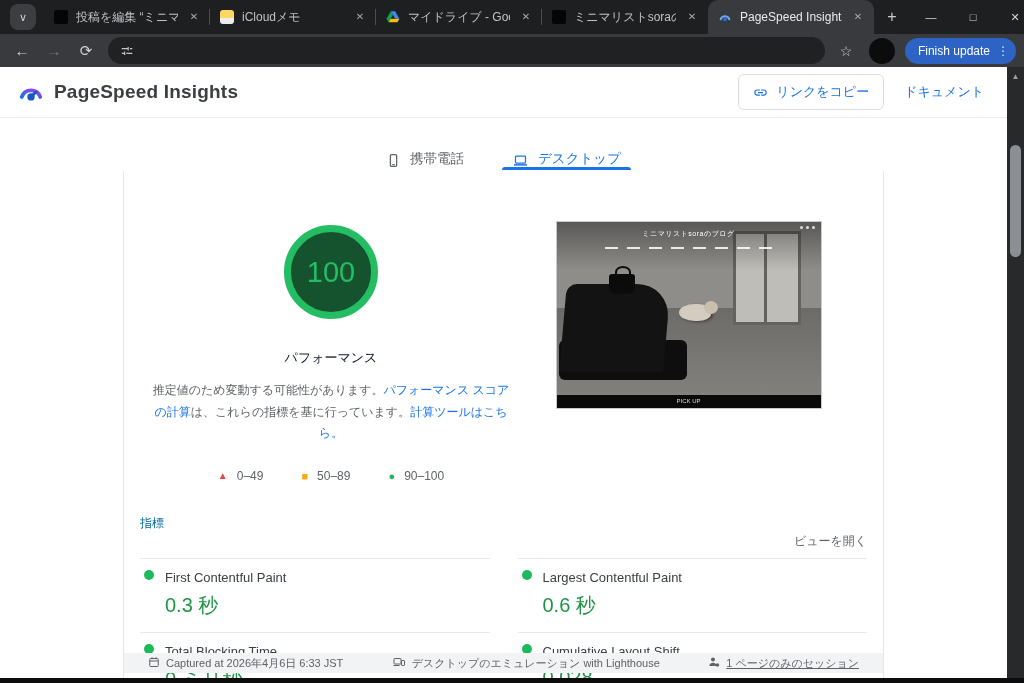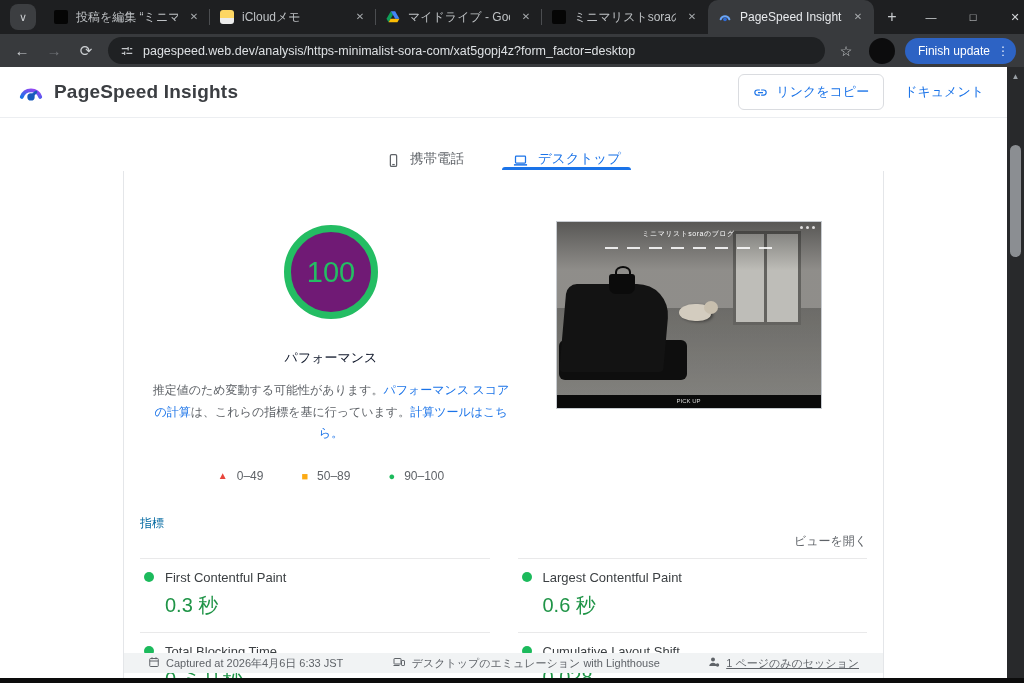--- a/index.html
+++ b/index.html
@@ -63,21 +63,21 @@
   .device-tab.active { color:#1a73e8; }
   .device-tab.active::after { content:""; position:absolute; left:6px; right:6px; bottom:-2px;
     height:3px; background:#1a73e8; border-radius:3px 3px 0 0; }
 
   .card { position:absolute; left:123px; top:104px; width:761px; bottom:0;
     border-left:1px solid #e4e6e9; border-right:1px solid #e4e6e9; }
 
   .summary { display:flex; padding:44px 22px 0 22px; }
   .gauge-col { width:370px; text-align:center; }
   .gauge { width:94px; height:94px; border:7px solid #24bd63; border-radius:50%;
-    background:#701a75; color:#24bd63; font-size:29px; display:flex; align-items:center;
+    background:#14532d; color:#24bd63; font-size:29px; display:flex; align-items:center;
     justify-content:center; margin:10px auto 30px auto; }
   .perf-title { font-size:13px; color:#0f172a; font-weight:400; margin-bottom:13px; }
   .disclaimer { font-size:12px; color:#5f6368; line-height:1.8; width:358px; margin:0 auto; }
   .disclaimer a { color:#1a73e8; text-decoration:none; }
   .legend { display:flex; justify-content:center; gap:38px; margin-top:24px; font-size:12px;
     color:#5f6368; }
   .legend-item { display:flex; align-items:center; gap:9px; }
   .sym-fail { color:#e8453c; font-size:10px; }
   .sym-avg { color:#fcaa13; font-size:11px; }
   .sym-pass { color:#1cba5c; font-size:11px; }
@@ -115,21 +115,21 @@
   .shot-bottombar { position:absolute; left:0; right:0; bottom:0; height:13px; background:#0a0a0a;
     color:#d9d9d9; font-size:6px; text-align:center; line-height:13px; }
 
   .metrics-bar { display:flex; justify-content:space-between; align-items:center;
     padding:14px 16px 8px 16px; font-size:12px; }
   .metrics-label { color:#0369a1; }
   .open-view { color:#5f6368; text-decoration:none;margin-top:36px; }
 
   .metrics-grid { display:grid; grid-template-columns:1fr 1fr; column-gap:28px; padding:0 16px; }
   .metric { border-top:1px solid #e9e9ea; padding:11px 0 13px 4px; }
-  .metric-head { display:flex; align-items:center; gap:11px; font-size:13px; color:#3c4043; }
+  .metric-head { display:flex; align-items:flex-start; gap:11px; font-size:13px; color:#3c4043; }
   .metric-dot { width:10px; height:10px; border-radius:50%; background:#1cba5c; flex:none; }
   .metric-value { font-size:20px; color:#1f9447; margin:7px 0 0 21px; }
 
   .report-footer { position:absolute; left:0; right:0; bottom:5px; height:20px; background:#f1f3f4;
     display:flex; align-items:center; justify-content:space-between; padding:0 24px;
     font-size:11px; color:#5f6368; }
   .rf-item { display:flex; gap:6px; }
   .rf-link { color:#5f6368; text-decoration:underline; }
 
   
@@ -196,21 +196,20 @@
 <div class="toolbar">
   <div class="nav-btn">←</div>
   <div class="nav-btn disabled">→</div>
   <div class="nav-btn">⟳</div>
   <div class="urlbar">
     <span>
       <svg width="14" height="14" viewBox="0 0 24 24" fill="#c4c7ca">
         <path d="M3 7h10v2H3zM17 7h4v2h-4zM13 5h2v6h-2zM3 15h4v2H3zM11 15h10v2H11zM7 13h2v6H7z"></path>
       </svg>
     </span>
-    <span class="url-text">pagespeed.web.dev/analysis/https-minimalist-sora-com/xat5gopj4z?form_factor=desktop</span>
   </div>
   <div class="bookmark-btn">☆</div>
   <div class="avatar"></div>
   <div class="update-pill">
     <span>Finish update</span>
     <span class="more">⋮</span>
   </div>
 </div>
 
 <div class="page">

